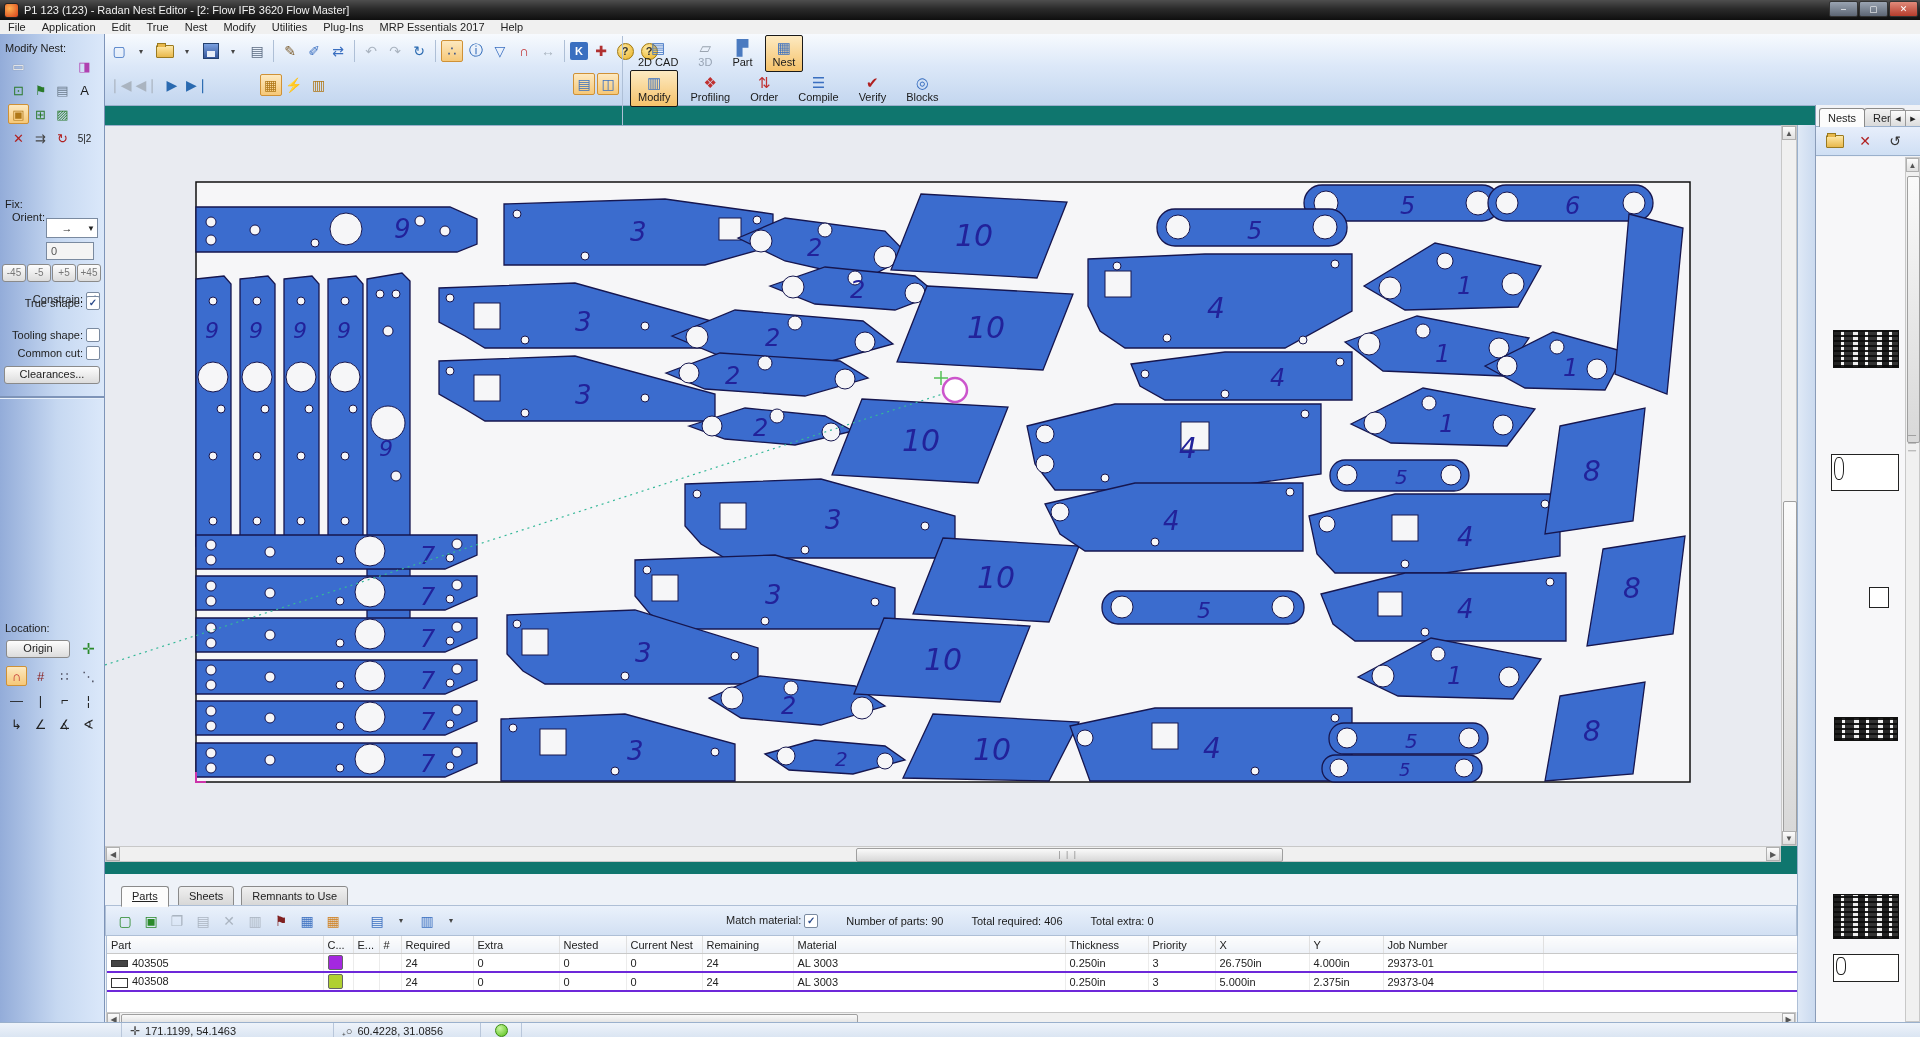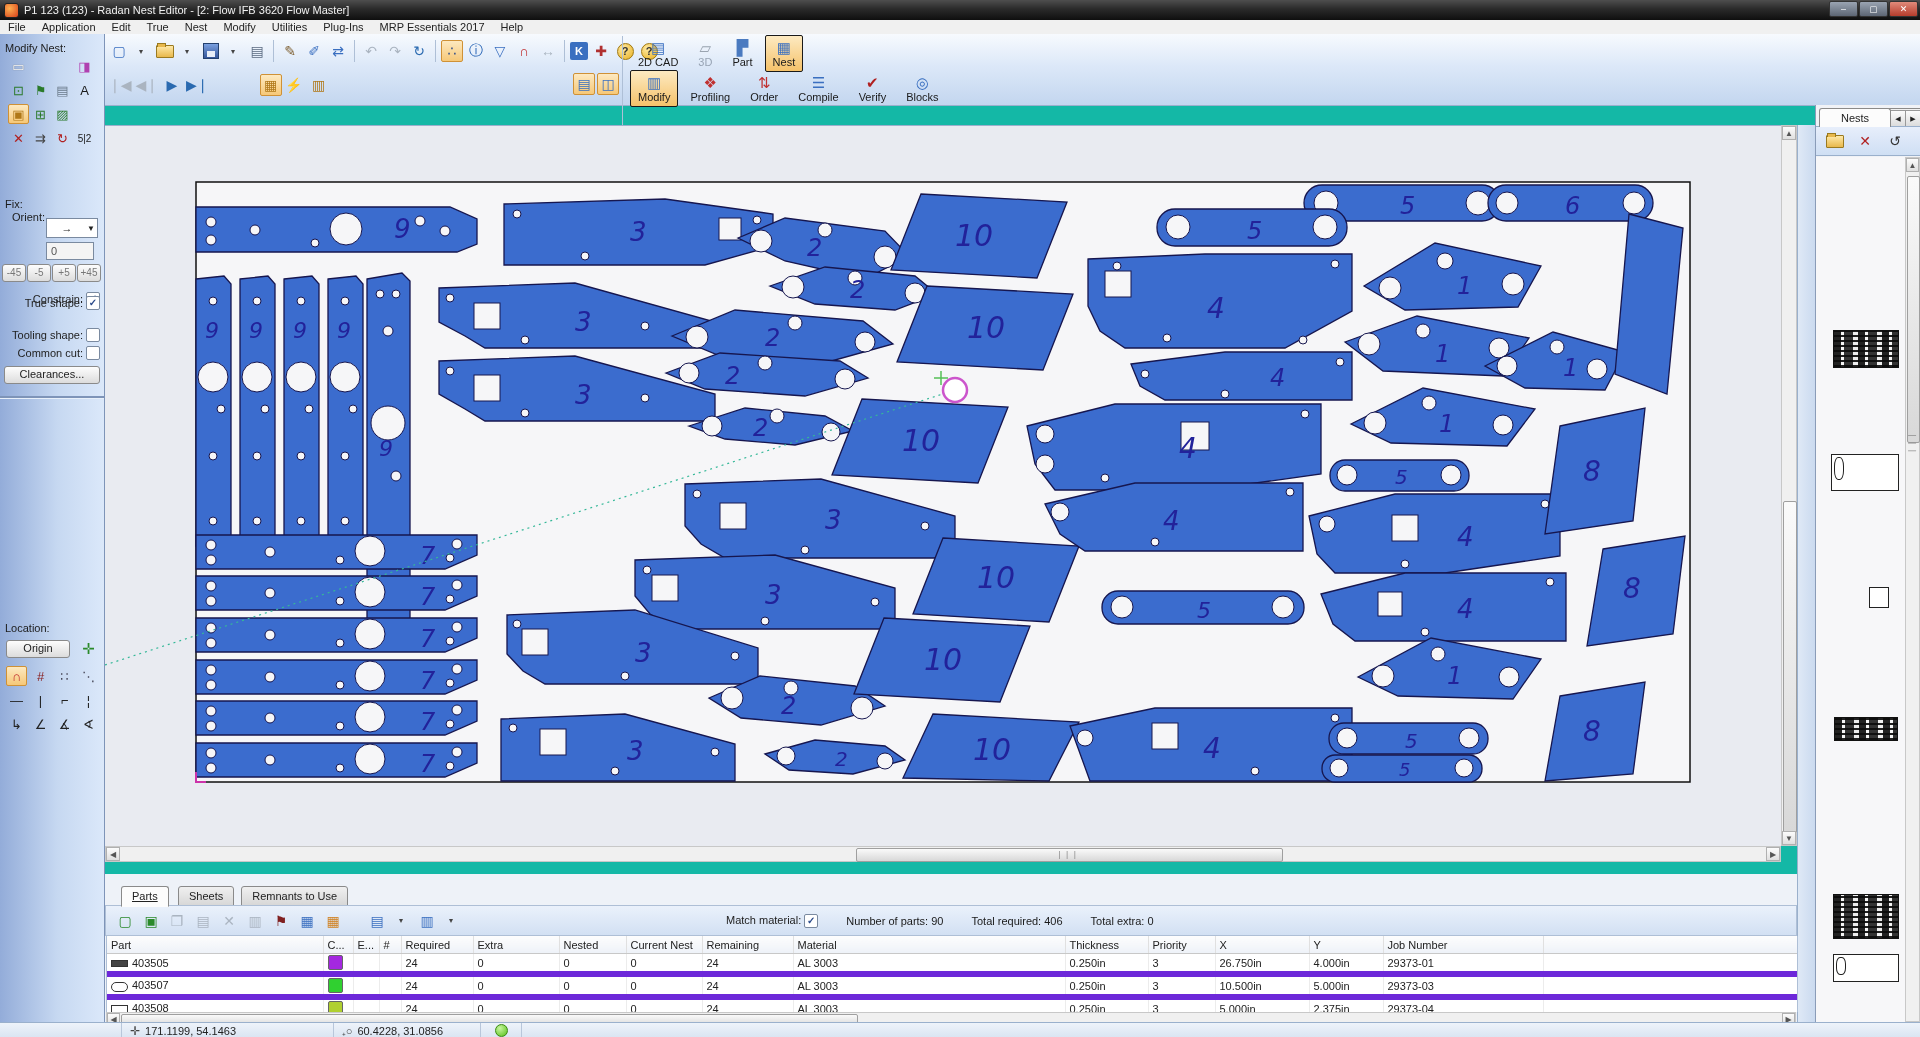--- a/index.html
+++ b/index.html
@@ -1,18 +1,18 @@
 <!DOCTYPE html>
 <html><head>
 <meta charset="utf-8">
 <style>
   html,body{margin:0;padding:0;background:#888;}
   #app{position:relative;width:1920px;height:1037px;overflow:hidden;
        font-family:"Liberation Sans",sans-serif;font-size:11px;color:#222;
-       background:#14b8a6;}
+       background:#0f766e;}
   
   #titlebar{position:absolute;left:0;top:0;width:1920px;height:20px;
     background:linear-gradient(#4e4e4e,#2a2a2a 45%,#0f0f0f);color:#f2f2f2;
     display:flex;align-items:center;padding-left:4px;box-sizing:border-box;}
   #app-icon{width:13px;height:13px;border-radius:3px;margin-right:5px;
     background:radial-gradient(circle at 35% 35%,#ffb050,#d8401a);border:1px solid #222;}
   #win-controls{position:absolute;right:2px;top:1px;display:flex;gap:1px;}
   .winbtn{width:27px;height:14px;display:flex;align-items:center;justify-content:center;
     background:linear-gradient(#9aa4b2,#5d6674);color:#fff;font-size:9px;border:1px solid #333;border-radius:2px;}
   .winbtn.close{background:linear-gradient(#e08a7a,#b53c2c);}
@@ -71,21 +71,21 @@
   
   .sb{position:absolute;background:#f0f0f0;border:1px solid #c8c8c8;box-sizing:border-box;}
   .sb-thumb{position:absolute;background:linear-gradient(#fafafa,#d8d8d8);border:1px solid #9f9f9f;border-radius:2px;}
   .sb-arrow{position:absolute;color:#555;font-size:8px;text-align:center;
      background:linear-gradient(#fcfcfc,#dfdfdf);border:1px solid #b0b0b0;box-sizing:border-box;
      display:flex;align-items:center;justify-content:center;}
   .sb-grip{position:absolute;color:#888;font-size:8px;letter-spacing:1px;}
   
   #rdivider{position:absolute;left:1797px;top:125px;width:18px;height:897px;background:linear-gradient(90deg,#dfe9f6,#c9d9ef);border-left:1px solid #9ab0cc;}
   #rightpanel{position:absolute;left:1815px;top:105px;width:105px;height:917px;background:#f0f2f6;border-left:1px solid #8a9cb8;box-sizing:border-box;}
-  .rtab{position:absolute;top:3px;height:18px;padding:0 21px;line-height:18px;background:linear-gradient(#f2f2f2,#d8d8d8);
+  .rtab{position:absolute;top:3px;height:18px;padding:0 8px;line-height:18px;background:linear-gradient(#f2f2f2,#d8d8d8);
      border:1px solid #8a8a8a;border-bottom:none;border-radius:3px 3px 0 0;font-size:11px;}
   .rtab.active{background:#fcfcfc;font-weight:normal;z-index:2;}
   .rarrow{position:absolute;top:5px;width:14px;height:15px;font-size:7px;display:flex;align-items:center;justify-content:center;
      background:linear-gradient(#fcfcfc,#dcdcdc);border:1px solid #999;}
   #rtoolbar{position:absolute;left:0px;top:21px;width:104px;height:30px;background:linear-gradient(#e7eefb,#cfdff4);
      border-top:1px solid #9ab0cc;border-bottom:1px solid #9ab0cc;display:flex;align-items:center;gap:8px;padding-left:8px;box-sizing:border-box;}
   #rlist{position:absolute;left:0;top:52px;width:104px;height:865px;background:#f7f7f9;}
   .thumb{position:absolute;box-sizing:border-box;}
   .thumb.dense{border:1px solid #111;
      background:repeating-linear-gradient(0deg,rgba(10,10,10,.9) 0 2px,transparent 2px 5px),
@@ -99,21 +99,21 @@
      border:1px solid #8a8a8a;border-radius:3px 3px 0 0;}
   .btab.active{background:#fcfcfc;border-bottom:1px solid #fcfcfc;z-index:2;text-decoration:underline;}
   #btoolbar{position:absolute;left:0;top:31px;width:1692px;height:31px;
      background:linear-gradient(#eaf1fb,#d2e0f3);border:1px solid #aebfd6;box-sizing:border-box;
      display:flex;align-items:center;gap:4px;padding-left:8px;}
   #btoolbar .stat{margin-left:24px;color:#1a1a1a;}
   #btable{position:absolute;left:1px;top:62px;width:1690px;height:76px;background:#fff;overflow:hidden;border-left:1px solid #aebfd6;border-right:1px solid #aebfd6;}
   table.grid{border-collapse:collapse;table-layout:fixed;width:1706px;font-size:11px;}
   table.grid th{font-weight:normal;text-align:left;height:17px;border-right:1px solid #e0e0e0;border-bottom:1px solid #c8c8c8;
      background:linear-gradient(#fdfdfd,#eef2f8);padding:0 4px;overflow:hidden;white-space:nowrap;}
-  table.grid td{height:17px;border-right:1px solid #ececec;border-bottom:6px solid #6d28d9;padding:0 4px;overflow:hidden;white-space:nowrap;}
+  table.grid td{height:17px;border-right:1px solid #ececec;border-bottom:2px solid #6d28d9;padding:0 4px;overflow:hidden;white-space:nowrap;}
   .num{text-align:left;}
   .swatch{width:13px;height:13px;border:1px solid #666;border-radius:2px;display:inline-block;vertical-align:middle;}
   .pglyph{display:inline-block;width:15px;height:8px;border:1px solid #333;background:#fff;margin-right:4px;vertical-align:middle;}
   .pglyph.oval{border-radius:5px;}
   .pglyph.bar{height:5px;background:#444;}
   
   #statusbar{position:absolute;left:0;top:1022px;width:1920px;height:15px;background:linear-gradient(#eef3fa,#d9e4f2);
      border-top:1px solid #9ab0cc;display:flex;align-items:center;font-size:11px;color:#222;}
   .st-seg{height:15px;display:flex;align-items:center;padding:0 8px;border-right:1px solid #b8c6da;gap:5px;}
   #st-dot{width:11px;height:11px;border-radius:50%;background:radial-gradient(circle at 35% 30%,#c8f6a0,#55c018);border:1px solid #3a8a10;}
@@ -845,38 +845,20 @@
               <td class="num">24</td>
               <td>AL 3003</td>
               <td class="num">0.250in</td>
               <td class="num">3</td>
               <td class="num">26.750in</td>
               <td class="num">4.000in</td>
               <td>29373-01</td>
               <td></td>
             </tr>
             <tr>
-              <td><span class="pglyph oval"></span><span>403507</span></td>
-              <td><span class="swatch" style="background: rgb(48, 208, 48);"></span></td>
-              <td></td>
-              <td></td>
-              <td class="num">24</td>
-              <td class="num">0</td>
-              <td class="num">0</td>
-              <td class="num">0</td>
-              <td class="num">24</td>
-              <td>AL 3003</td>
-              <td class="num">0.250in</td>
-              <td class="num">3</td>
-              <td class="num">10.500in</td>
-              <td class="num">5.000in</td>
-              <td>29373-03</td>
-              <td></td>
-            </tr>
-            <tr>
               <td><span class="pglyph rect"></span><span>403508</span></td>
               <td><span class="swatch" style="background: rgb(176, 208, 48);"></span></td>
               <td></td>
               <td></td>
               <td class="num">24</td>
               <td class="num">0</td>
               <td class="num">0</td>
               <td class="num">0</td>
               <td class="num">24</td>
               <td>AL 3003</td>

